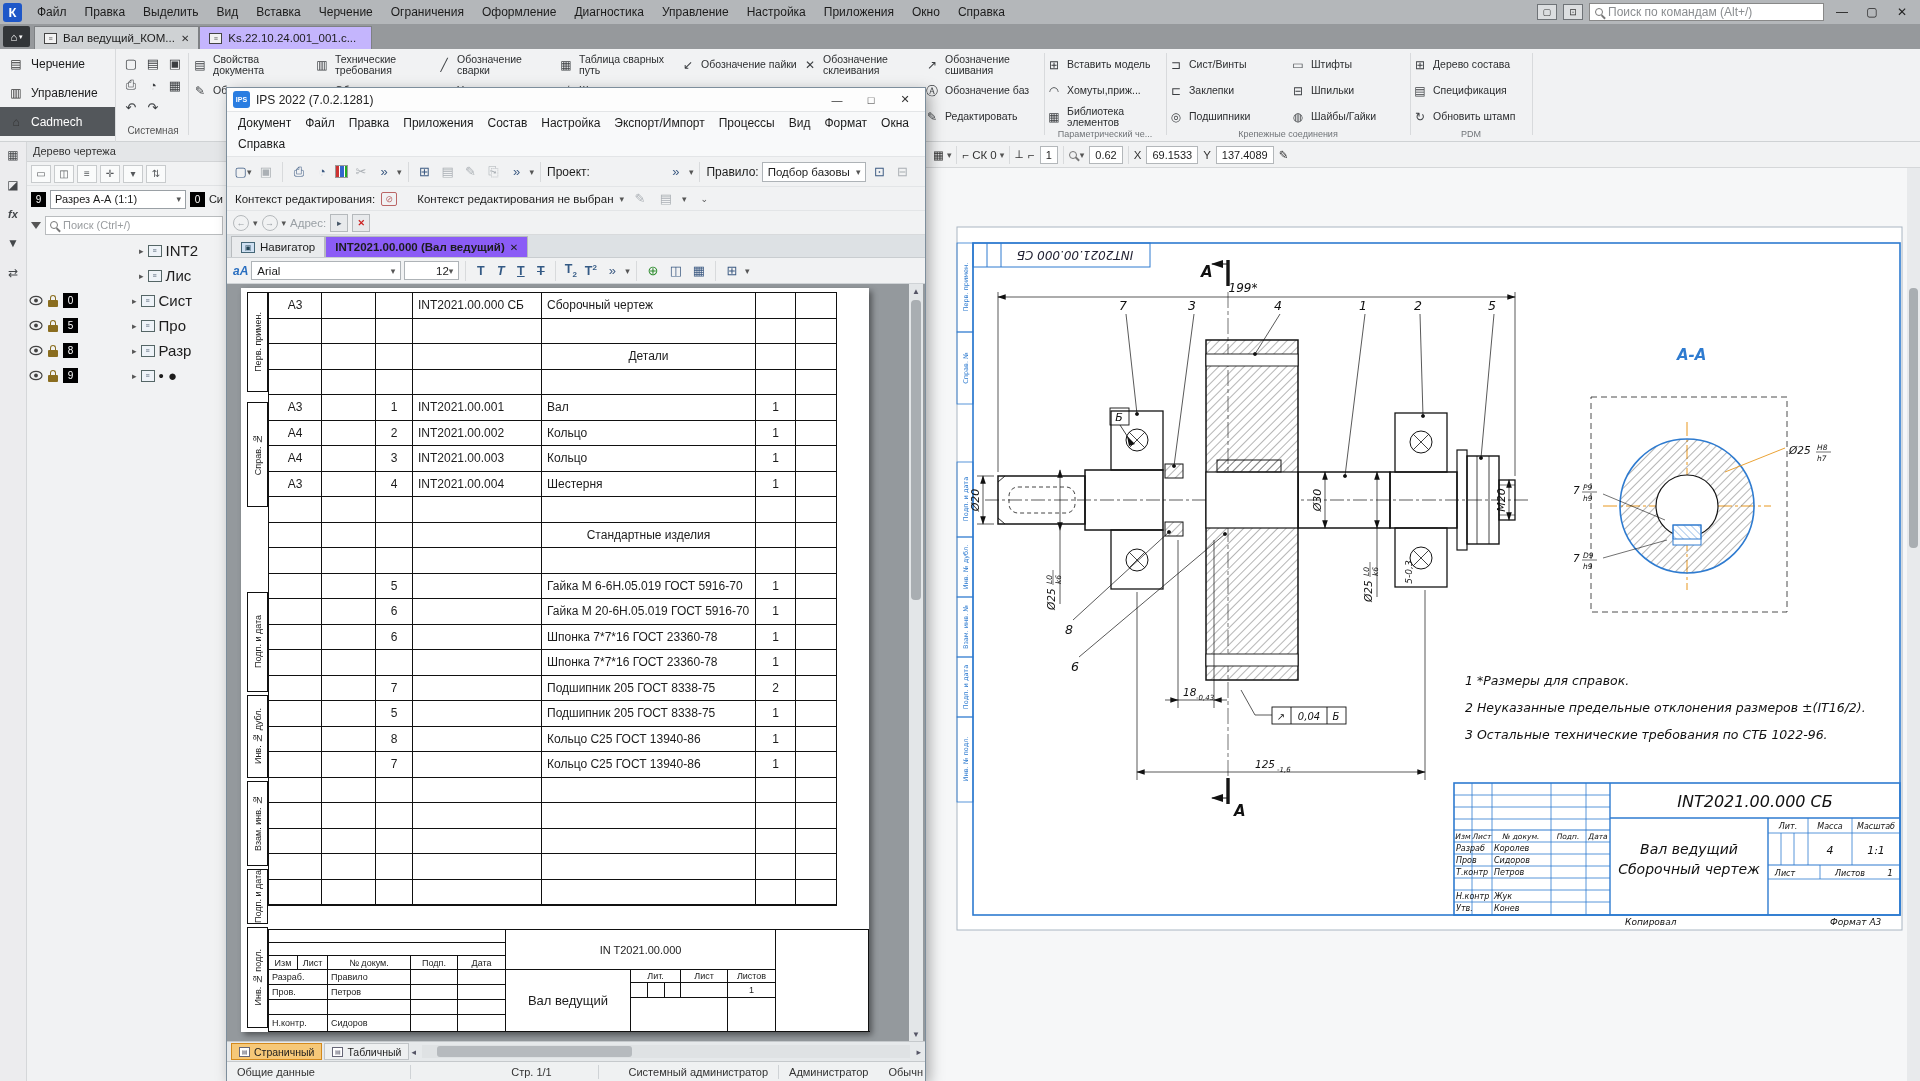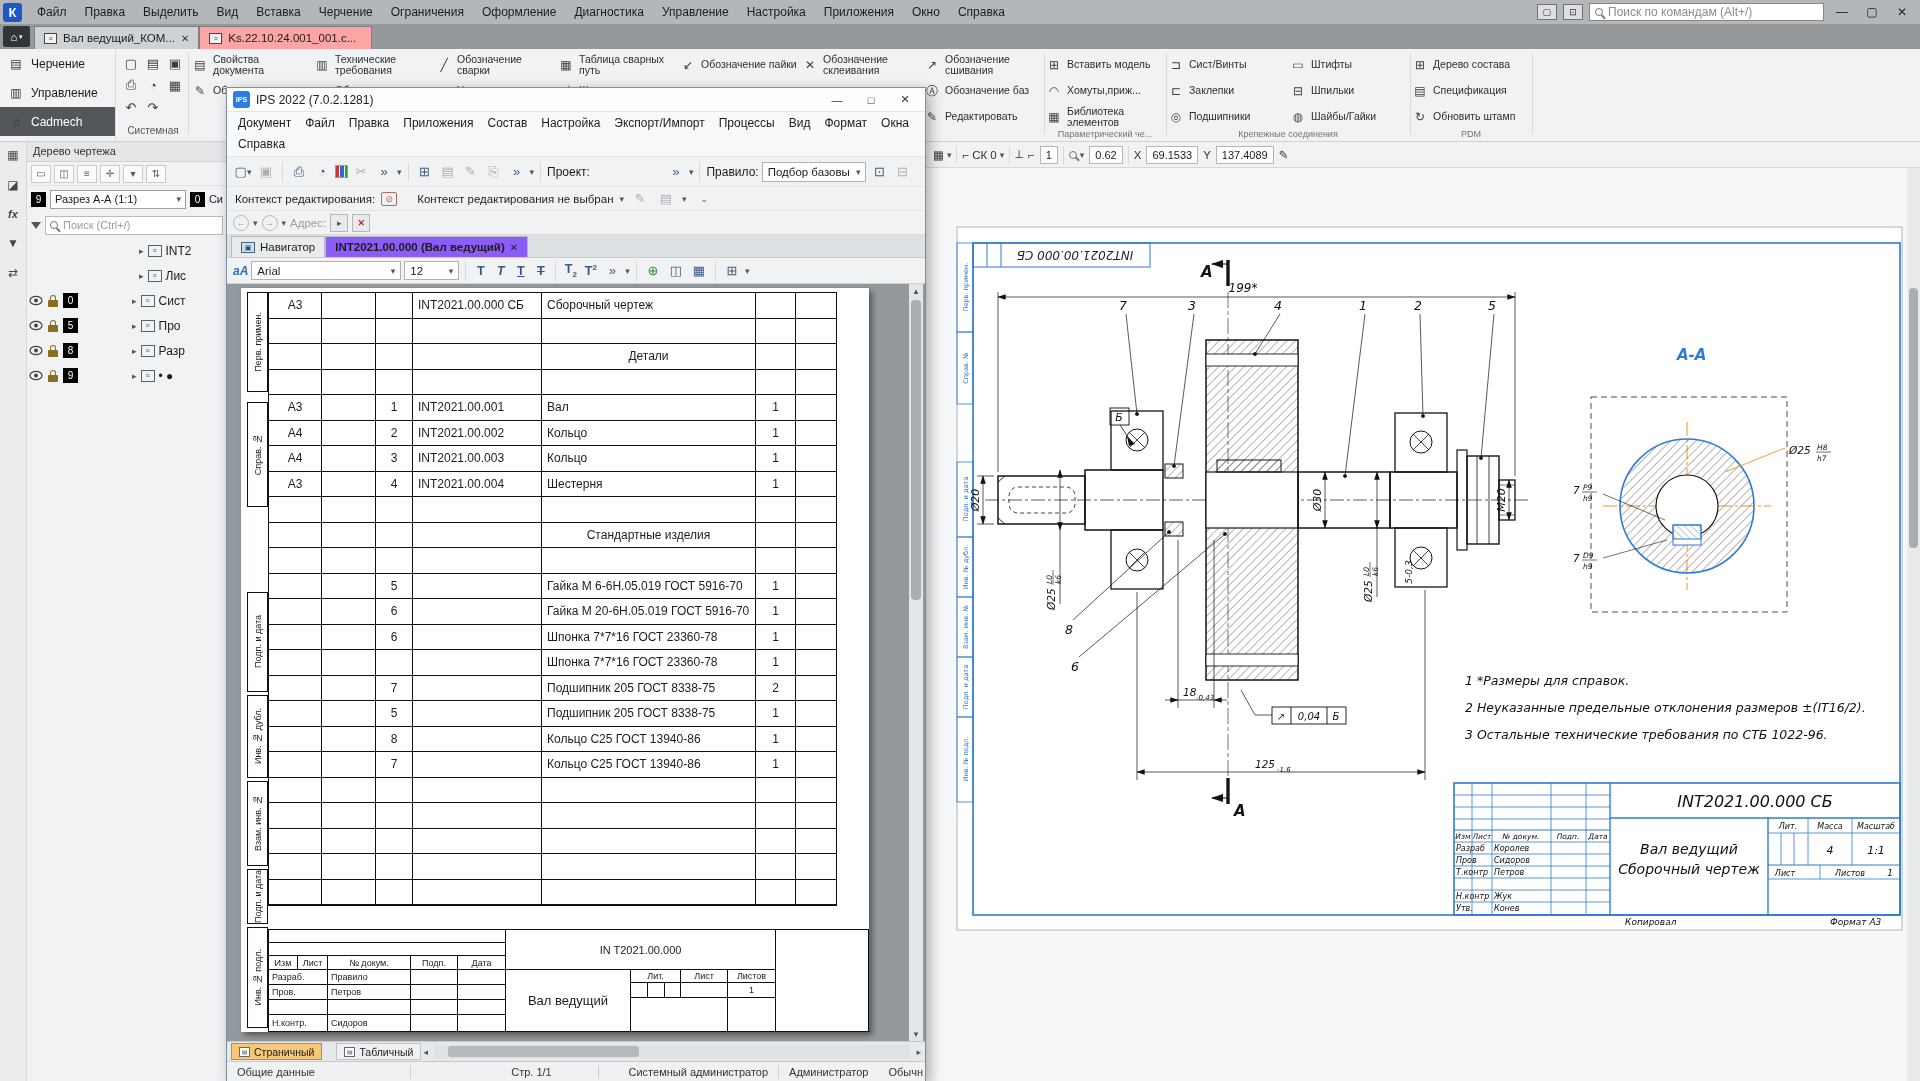--- a/index.html
+++ b/index.html
@@ -14,21 +14,21 @@
   .mb-right{margin-left:auto;display:flex;align-items:center;gap:6px;padding-right:6px}
   .mb-ico{width:20px;height:16px;border:1px solid #6f7377;background:#dcdee0;font-size:9px;display:flex;align-items:center;justify-content:center;color:#333}
   .cmdsearch{width:235px;height:18px;background:#fff;border:1px solid #888;display:flex;align-items:center;gap:5px;padding:0 5px;color:#8a8d90}
   .mag{width:8px;height:8px;border:1.5px solid #777;border-radius:50%;position:relative;flex:none}
   .mag::after{content:"";position:absolute;width:5px;height:1.5px;background:#777;transform:rotate(45deg);right:-4px;bottom:-2px}
   .winbtn{width:24px;line-height:22px;text-align:center;font-size:12px;color:#222}
 
   
   .tabbar{position:absolute;left:0;top:24px;width:1920px;height:25px;background:#96999c;display:flex;align-items:flex-end;z-index:30}
   .homebtn{width:27px;height:21px;margin:0 4px 2px 3px;background:#323538;color:#fff;border-radius:2px;display:flex;align-items:center;justify-content:center;gap:2px;font-size:11px}
-  .dtab{height:23px;display:flex;align-items:center;gap:6px;padding:0 9px;background:#fca5a5;border:1px solid #7e8184;border-bottom:none;font-size:11.5px;max-width:260px;white-space:nowrap}
+  .dtab{height:23px;display:flex;align-items:center;gap:6px;padding:0 9px;background:#c4b5fd;border:1px solid #7e8184;border-bottom:none;font-size:11.5px;max-width:260px;white-space:nowrap}
   .dtab.active{background:#cfd2d4}
   .dtab .dico{width:13px;height:11px;border:1px solid #444;background:#f2f2f2;font-size:7px;line-height:9px;text-align:center;color:#555}
   .dtab .dx{font-size:10px;color:#333}
 
   
   .ribbon{position:absolute;left:0;top:49px;width:1920px;height:93px;background:#f1f2f3;border-bottom:1px solid #cfd2d4;z-index:1}
   .sidetabs{position:absolute;left:0;top:0;width:116px;height:93px;border-right:1px solid #d8dadc}
   .stab{height:29px;display:flex;align-items:center;gap:7px;padding:0 8px;font-size:12px}
   .stab .sg{width:16px;text-align:center;color:#333}
   .stab.sel{background:#53575b;color:#fff}
@@ -52,21 +52,21 @@
   .tp-view{height:26px;display:flex;align-items:center;gap:4px;padding:0 4px}
   .badge{min-width:15px;height:15px;background:#000;color:#fff;font-size:10px;display:inline-flex;align-items:center;justify-content:center;padding:0 2px}
   .viewcombo{flex:1;height:19px;border:1px solid #9aa0a5;background:#fff;display:flex;align-items:center;justify-content:space-between;padding:0 4px;font-size:11px;white-space:nowrap;overflow:hidden}
   .tp-search{height:26px;display:flex;align-items:center;gap:4px;padding:0 4px}
   .funnel{width:0;height:0;border-left:5px solid transparent;border-right:5px solid transparent;border-top:7px solid #555}
   .tp-input{flex:1;height:19px;border:1px solid #b9bcbe;background:#fff;display:flex;align-items:center;gap:5px;padding:0 4px;color:#9a9da0;font-size:11px}
   .ttop,.titem{height:25px;display:flex;align-items:center;gap:4px;padding:0 2px;white-space:nowrap}
   .ttop{padding-left:112px}
   .texp{font-size:9px;color:#555}
   .tdoc{width:14px;height:12px;border:1px solid #566;background:#eef3f8;font-size:7px;text-align:center;line-height:10px;color:#567}
-  .tlab{font-size:12px}
+  .tlab{font-size:15px}
   .lockwrap{width:12px;height:12px;position:relative}
   .lockbody{position:absolute;left:1px;bottom:0;width:10px;height:7px;background:#8a6d1f;border-radius:1px}
   .lockarc{position:absolute;left:3px;top:0;width:6px;height:6px;border:1.5px solid #8a6d1f;border-bottom:none;border-radius:4px 4px 0 0}
   .titem .eyeic{flex:none}
 
   
   .ips{position:absolute;left:227px;top:88px;width:698px;height:993px;background:#f4f5f6;z-index:20;box-shadow:0 0 0 1px #7d8e9c,4px 4px 14px rgba(0,0,0,.35);display:flex;flex-direction:column}
   .ips-title{height:24px;background:#fdfdfd;display:flex;align-items:center;gap:6px;padding:0 6px;border-bottom:1px solid #e3e5e7}
   .ipslogo{width:17px;height:17px;background:#2a7de1;color:#fff;font-size:7px;font-weight:bold;display:flex;align-items:center;justify-content:center;border-radius:3px}
   .ips-title .t{font-size:12px}
@@ -86,21 +86,21 @@
   .navbtn{width:16px;height:16px;border:1px solid #b5b9bc;border-radius:50%;color:#9aa0a5;font-size:9px;display:flex;align-items:center;justify-content:center}
   .addrinput{flex:1;height:18px;border:1px solid #aeb3b7;background:#fff;font-size:11.5px;color:#777;padding:0 5px;font-family:"Liberation Sans",sans-serif}
   .gobtn{width:18px;height:18px;border:1px solid #b5b9bc;background:#e8eaec;font-size:9px;display:flex;align-items:center;justify-content:center;color:#456}
   .xred{color:#c22;font-weight:bold}
   .ips-tabs{height:23px;background:#dde1e4;display:flex;align-items:flex-end;padding-left:4px;border-bottom:1px solid #c9cdd0}
   .itab{height:21px;display:flex;align-items:center;gap:5px;padding:0 9px;font-size:11.5px;border:1px solid #b7bbbe;border-bottom:none;background:#e9ebed}
   .itab.act{background:#8b5cf6;font-weight:bold}
   .navico{width:14px;height:11px;border:1px solid #467;background:#cfe0f2;font-size:7px;line-height:9px;text-align:center;color:#245}
   .ips-fmt{height:26px;display:flex;align-items:center;gap:3px;padding:0 6px;background:#f1f2f3;border-bottom:1px solid #cfd3d6}
   .fontcombo{width:150px;height:19px;border:1px solid #aeb3b7;background:#fff;display:flex;align-items:center;justify-content:space-between;padding:0 5px;font-size:11.5px}
-  .sizecombo{width:55px;height:19px;border:1px solid #aeb3b7;background:#fff;display:flex;align-items:center;justify-content:space-between;padding:0 5px;font-size:11.5px}
+  .sizecombo{width:55px;height:19px;border:1px solid #aeb3b7;background:#fff;display:flex;align-items:center;justify-content:flex-end;padding:0 5px;font-size:11.5px}
   .tb{width:17px;text-align:center;color:#345a85;font-size:12.5px;font-weight:bold}
   .tb sub,.tb sup{font-size:8px}
   .aA{color:#2a6fc0;font-style:italic;font-weight:bold;font-size:12px}
   .ips-doc{flex:1;position:relative;background:#94999d;overflow:hidden}
   .specpage{position:absolute;left:14px;top:4px;width:628px;height:744px;background:#fff;box-shadow:3px 3px 6px rgba(0,0,0,.45)}
   .vscroll{position:absolute;right:2px;top:0;width:14px;height:100%;background:#e3e6e8}
   .vthumb{position:absolute;left:2px;width:10px;border-radius:4px;background:#a9aeb2}
   .varrow{position:absolute;left:0;width:14px;height:14px;font-size:8px;color:#556;display:flex;align-items:center;justify-content:center}
 
   
@@ -1210,21 +1210,21 @@
         </div>
       </div>
       <div class="vscroll">
         <div class="varrow" style="top:0">▲</div>
         <div class="vthumb" style="top:16px;height:300px"></div>
         <div class="varrow" style="bottom:0">▼</div>
       </div>
     </div>
 
     <div class="ips-bottom">
-      <div style="display:flex;gap:14px">
+      <div style="display:flex;gap:2px">
 
       <div class="btab act">
           <span class="bico">▤</span>
           <span>Страничный</span>
         </div>
           <div class="btab">
           <span class="bico">▤</span>
           <span>Табличный</span>
         </div>
         </div>

